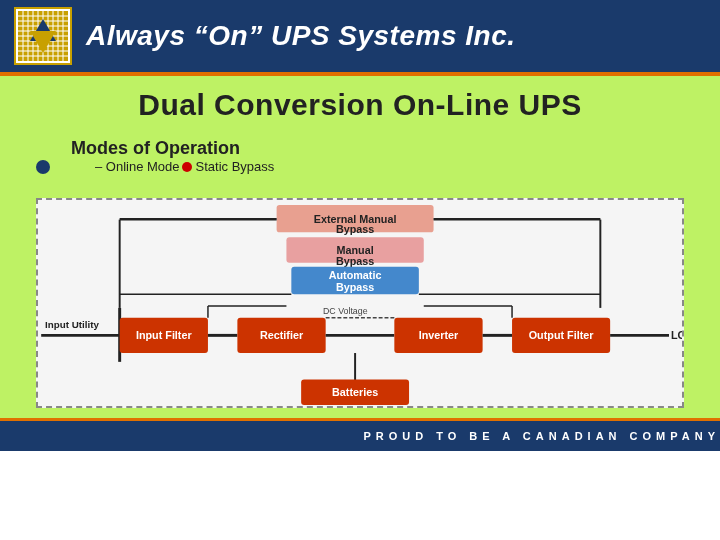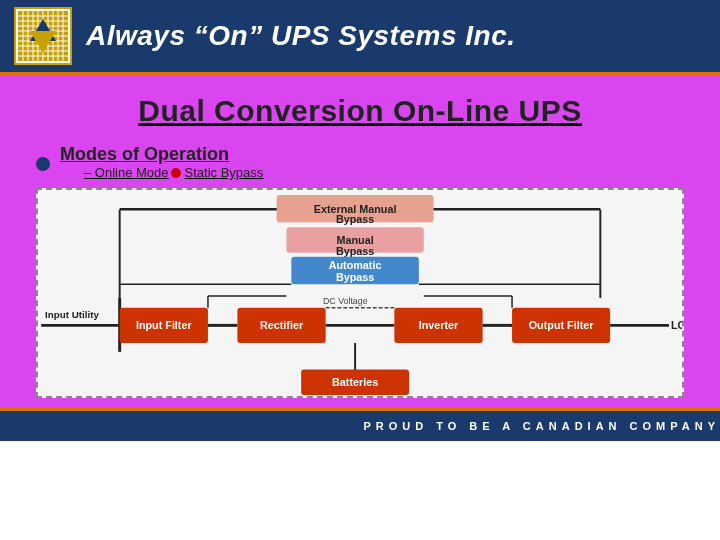--- a/index.html
+++ b/index.html
@@ -40,38 +40,38 @@
 
     
     .orange-line {
       height: 4px;
       background: #e07000;
       width: 100%;
     }
 
     
     .main {
-      padding: 18px 36px 10px 36px;
-      background: #d946ef;
-      text-decoration: underline;
+      padding: 12px 36px 10px 36px;
+      background: #bef264;
     }
 
     .page-title {
       font-size: 30px;
       font-weight: bold;
       color: #222;
       text-align: center;
       margin-bottom: 16px;
       letter-spacing: 0.5px;
     }
 
     .modes-section {
       display: flex;
-      align-items: center;
-      margin-bottom: 8px;
+      align-items: flex-end;
+      margin-bottom: 24px;
+      gap: 11px;
     }
     .bullet-dot {
       width: 14px;
       height: 14px;
       background: #1a3a6b;
       border-radius: 50%;
       margin-top: 4px;
       margin-right: 10px;
       flex-shrink: 0;
     }

